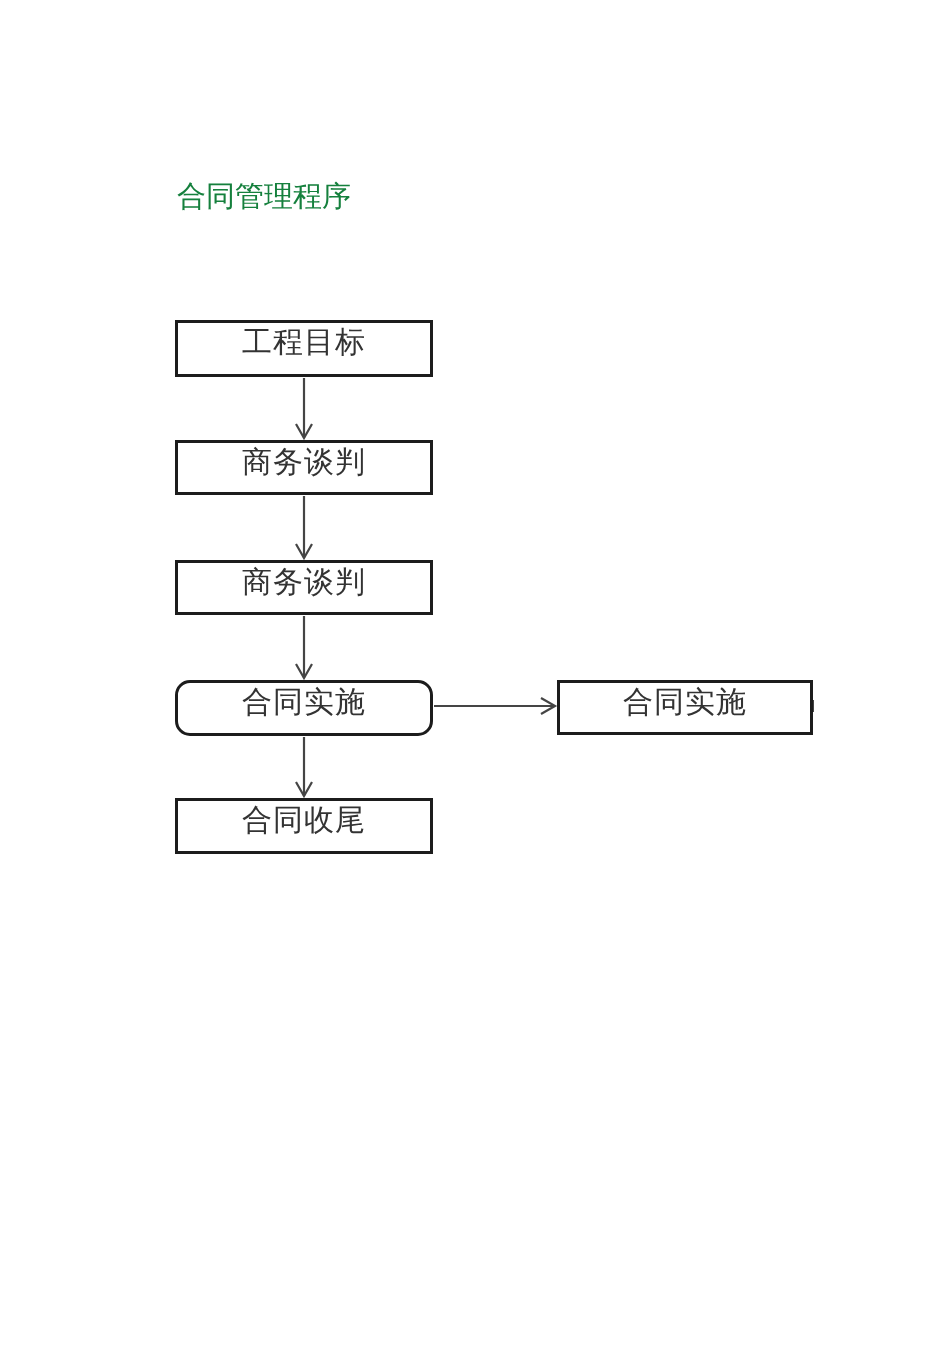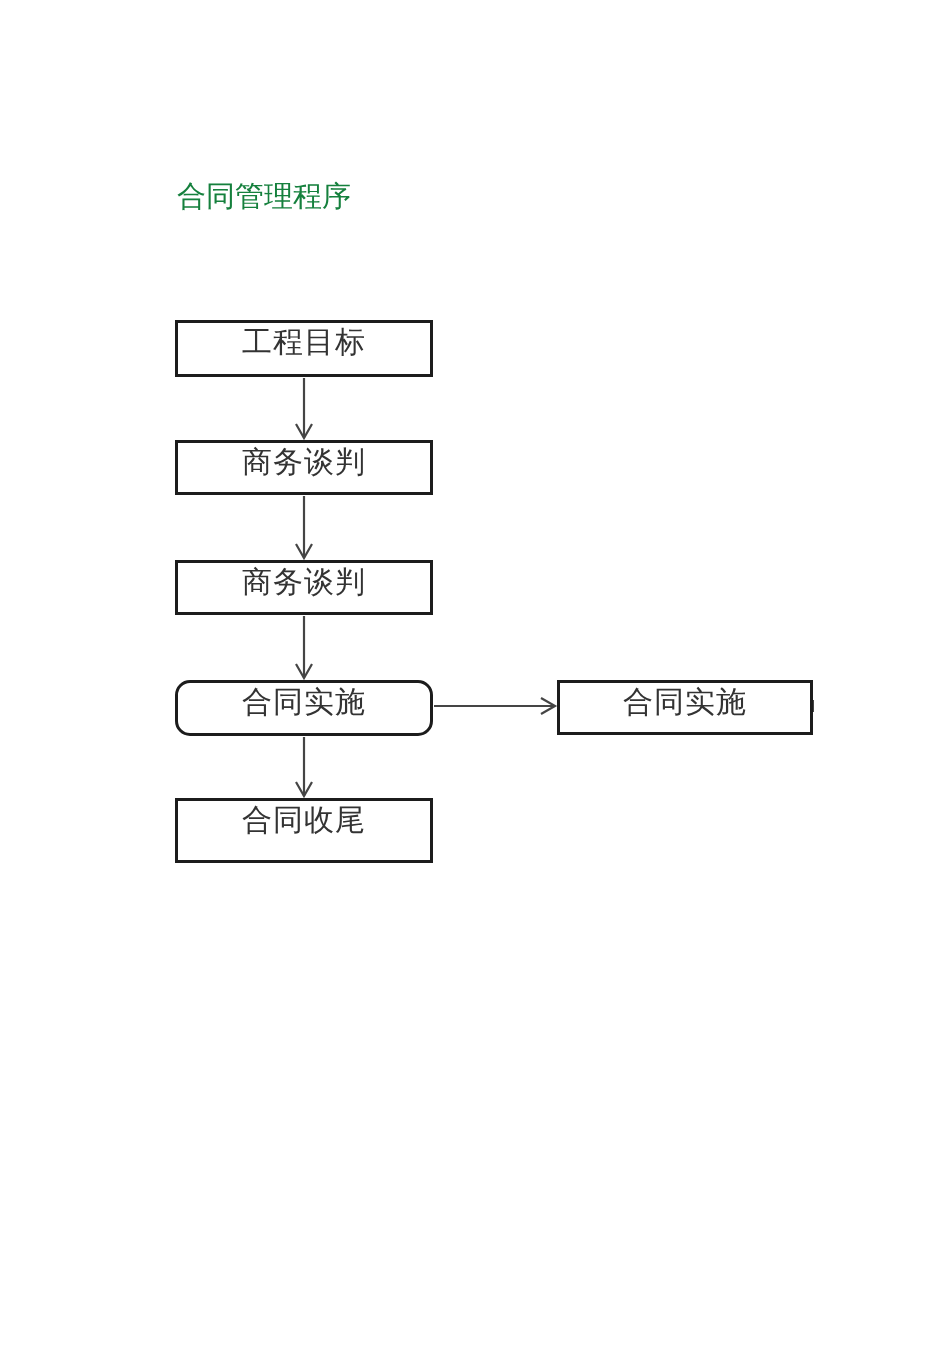--- a/index.html
+++ b/index.html
@@ -102,21 +102,21 @@
     </div>
 
     <div class="flow-node" style="left:175px; top:560px; width:258px; height:55px;">
       <span class="node-label">商务谈判</span>
     </div>
 
     <div class="flow-node" style="left:175px; top:680px; width:258px; height:56px;border-radius:15px;">
       <span class="node-label">合同实施</span>
     </div>
 
-    <div class="flow-node" style="left:175px; top:798px; width:258px; height:65px;">
+    <div class="flow-node" style="left:175px; top:798px; width:258px; height:56px;">
       <span class="node-label">合同收尾</span>
     </div>
 
     <div class="flow-node" style="left:557px; top:680px; width:256px; height:55px;">
       <span class="node-label">合同实施</span>
     </div>
 
   </div>
 </div>
 

